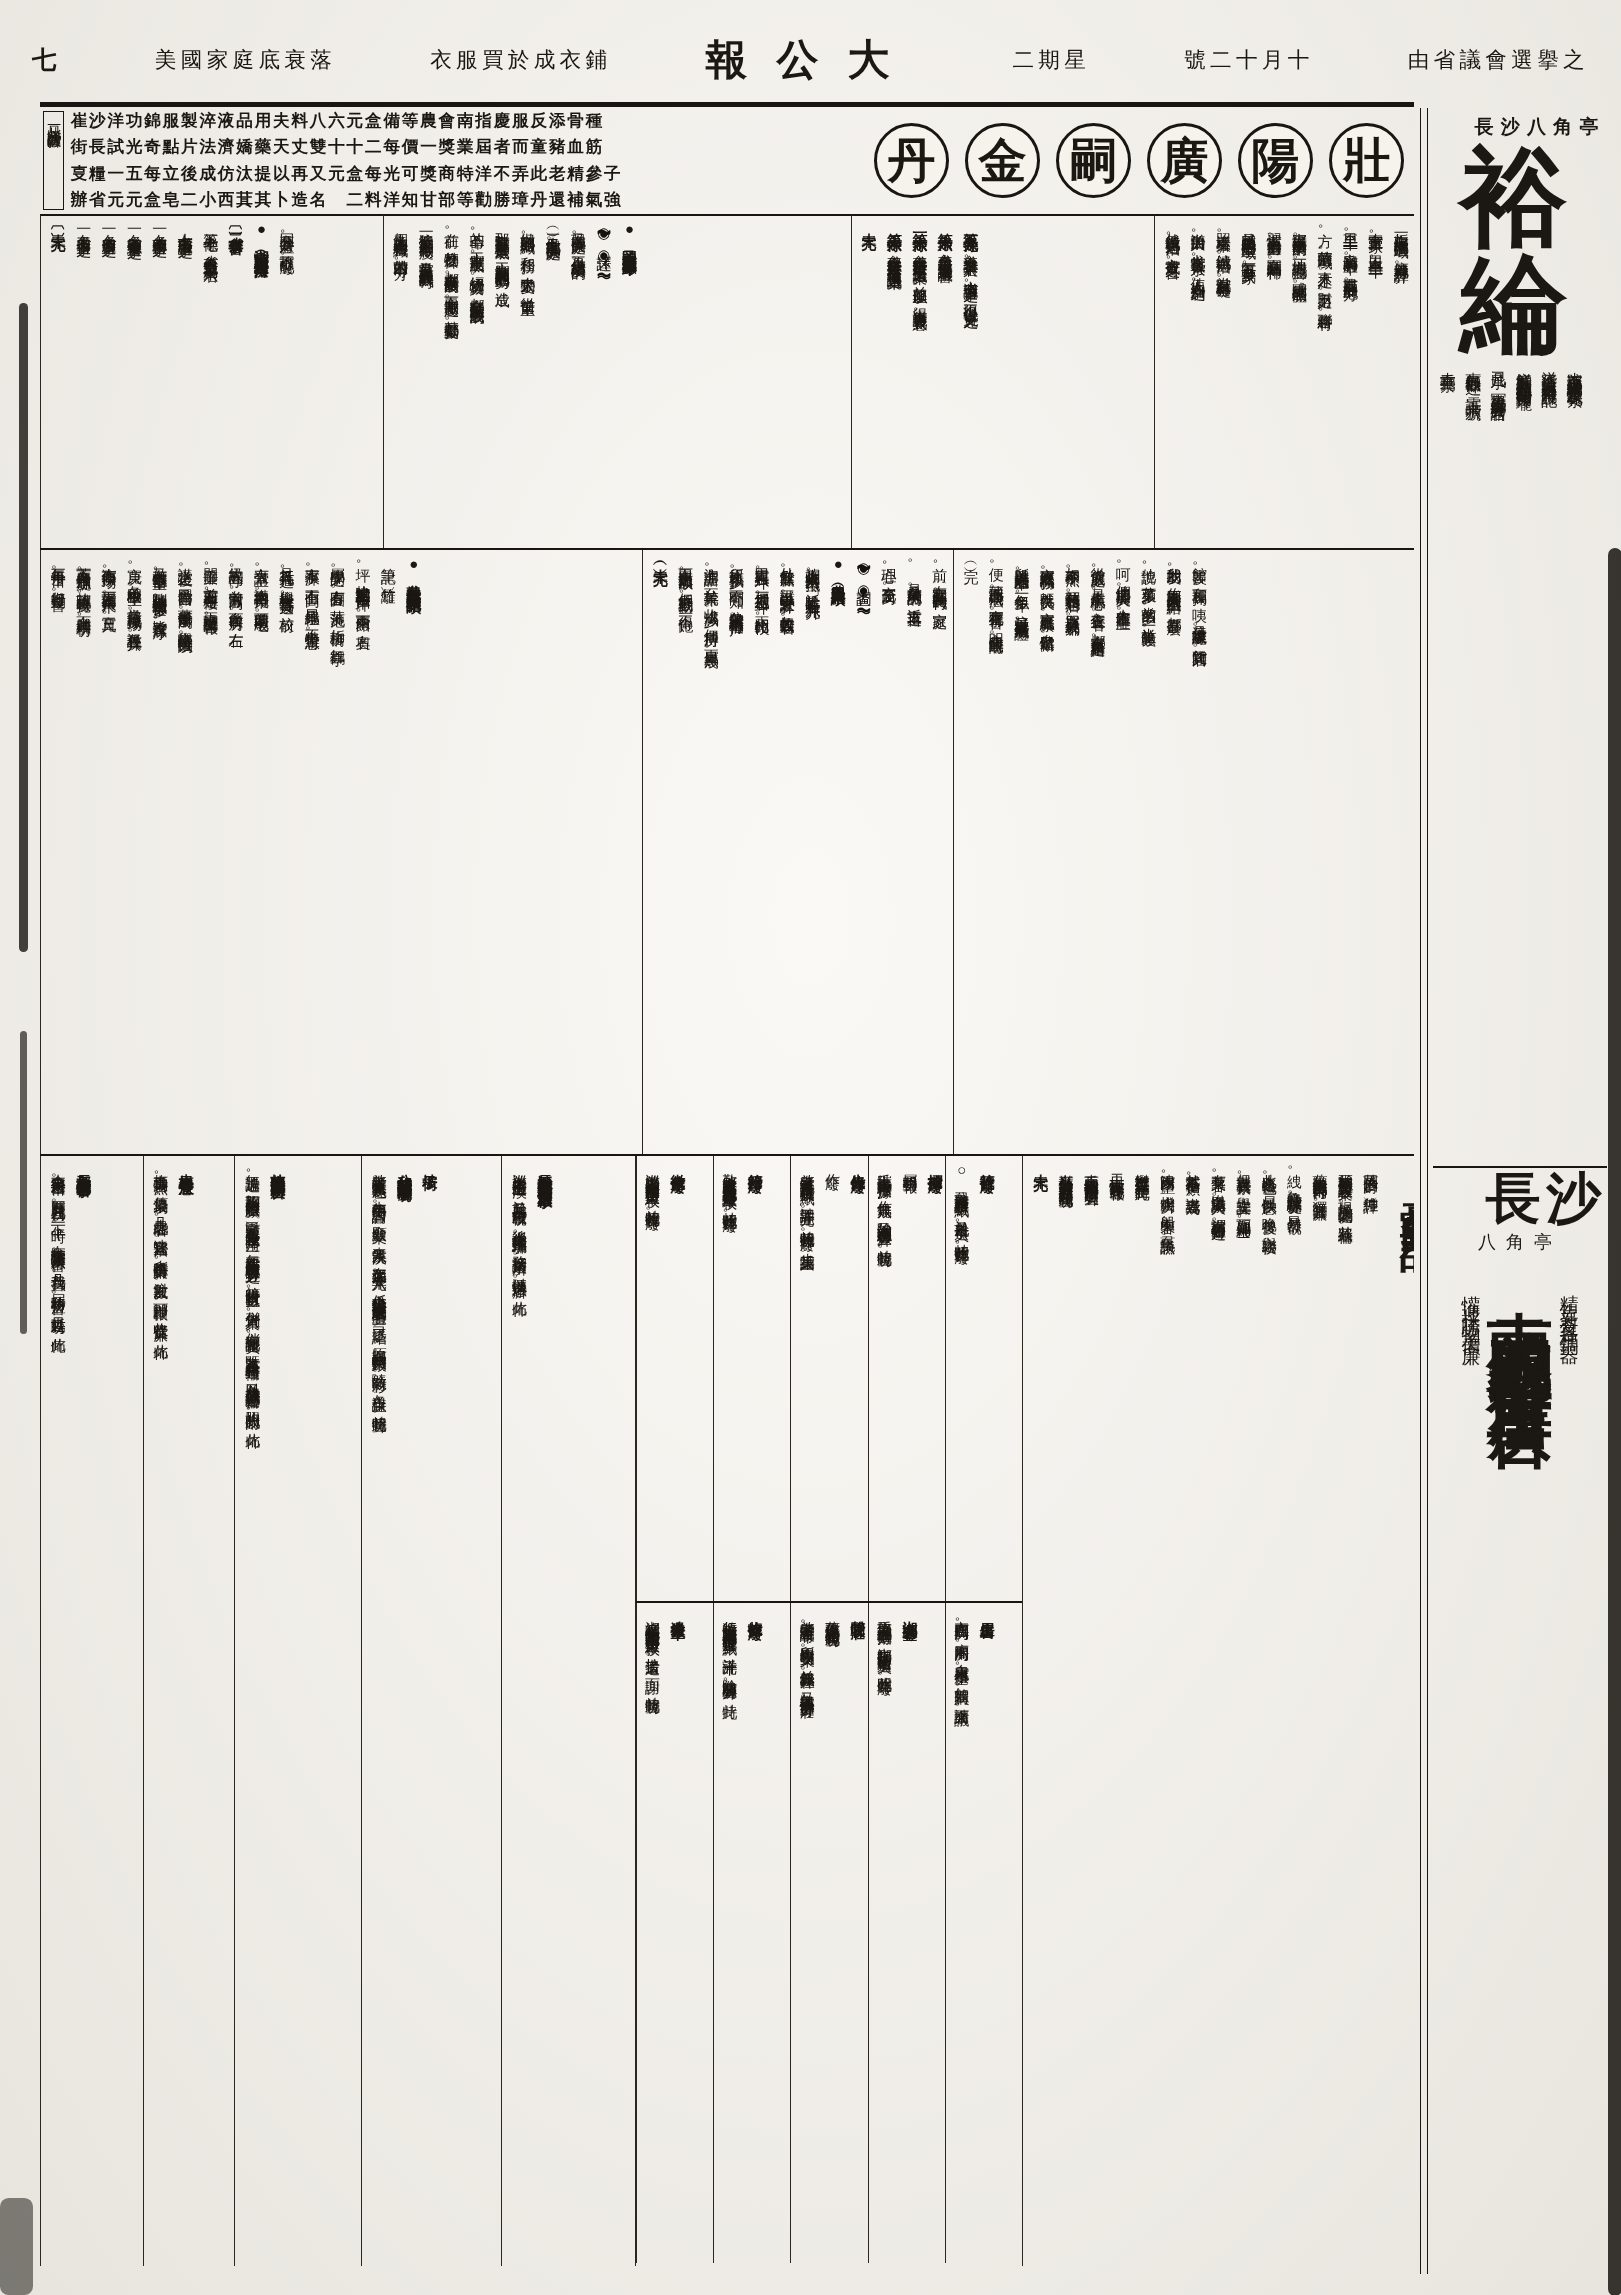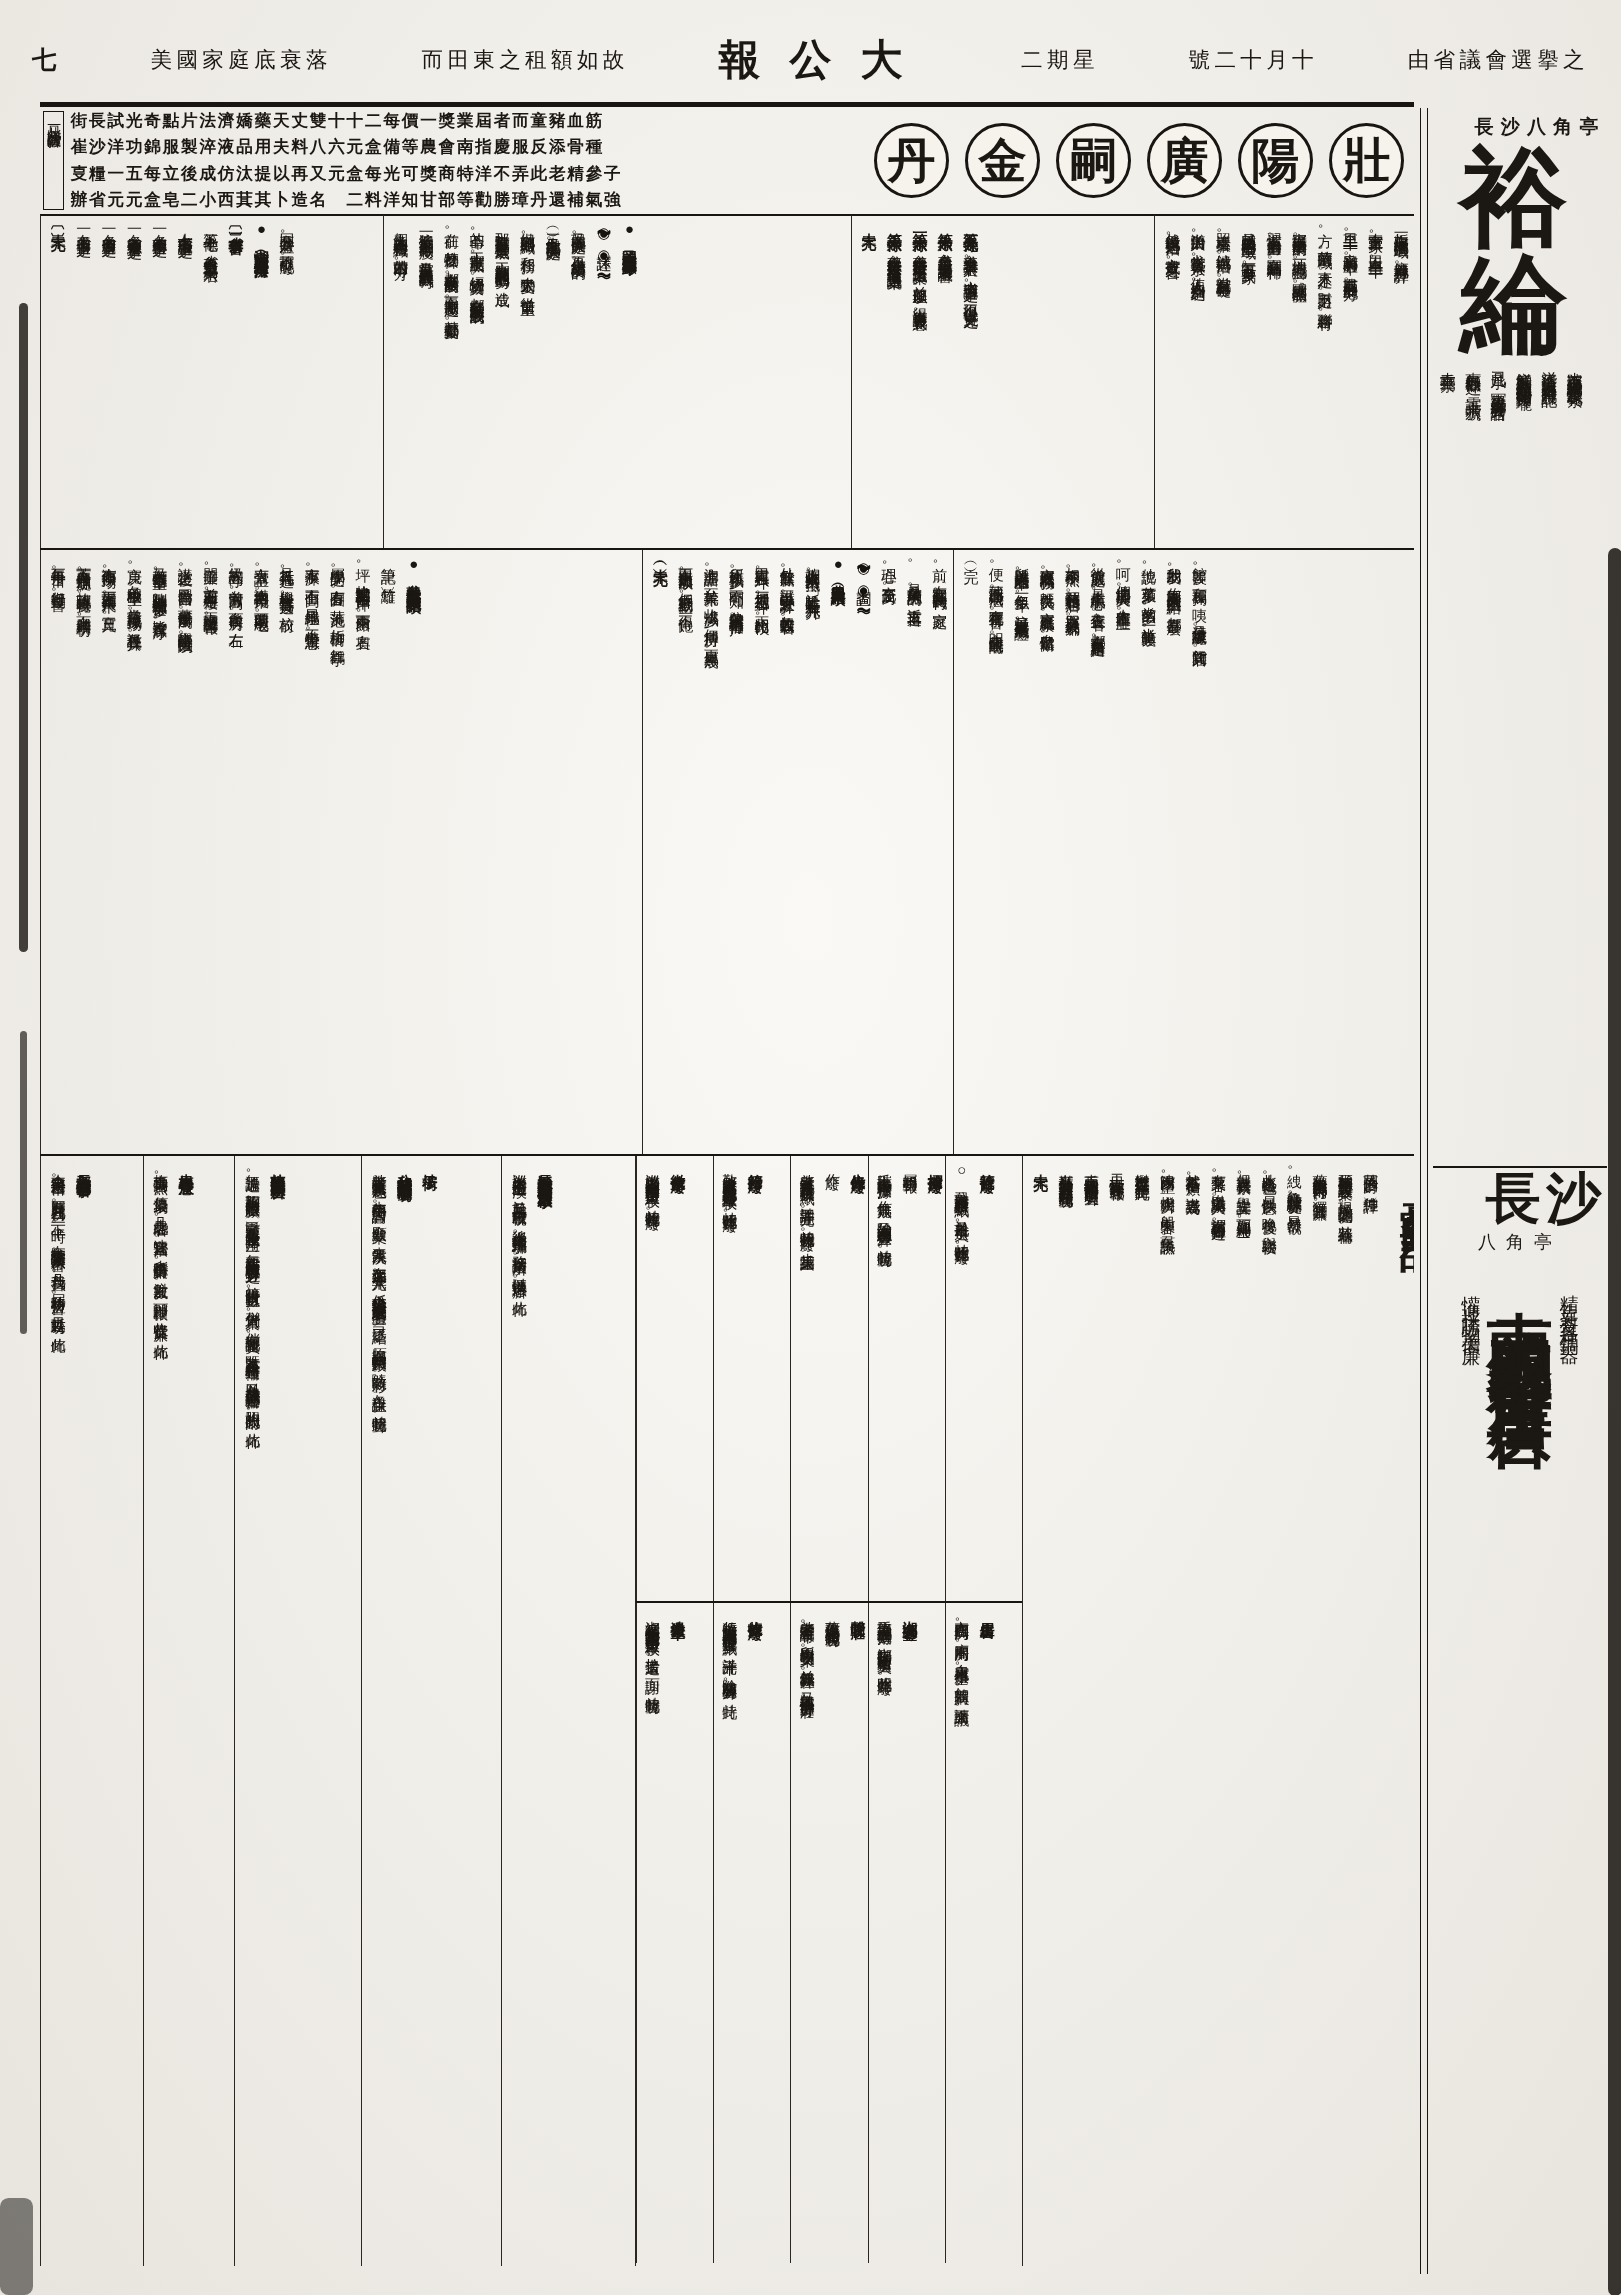--- a/index.html
+++ b/index.html
@@ -77,32 +77,32 @@
   #sm-corner{left:0;top:2198px;width:33px;height:97px;opacity:.55;border-radius:8.6px;}
 </style>
 </head>
 <body>
 
 <div id="page">
 
   <div id="header">
     <div class="h-item h-page">七</div>
     <div class="h-item">美國家庭底衰落</div>
-    <div class="h-item">而田東之租額如故</div>
+    <div class="h-item">衣服買於成衣鋪</div>
     <div class="h-item h-paper">報公大</div>
     <div class="h-item">二期星</div>
     <div class="h-item">號二十月十</div>
     <div class="h-item">由省議會選擧之</div>
   </div>
 
   <div id="banner">
     <div class="bx">只此一家謹防假冒</div>
     <div class="rows">
+        <div>崔沙洋功錦服製淬液品用夫料八六元盒備等農會南指慶服反添骨種</div>
         <div>街長試光奇點片法濟嬌藥天丈雙十十二每價一獎業屆者而童豬血筋</div>
-        <div>崔沙洋功錦服製淬液品用夫料八六元盒備等農會南指慶服反添骨種</div>
         <div>㕝糧一五每立後成仿汰提以再又元盒每光可獎商特洋不弄此老精參子</div>
         <div>辦省元元盒皂二小西萁其卜造名　二料洋知甘部等勸勝璋丹還補氣強</div>
       </div>
     <div class="circles">
         <div class="circle">丹</div>
         <div class="circle">金</div>
         <div class="circle">嗣</div>
         <div class="circle">廣</div>
         <div class="circle">陽</div>
         <div class="circle">壯</div>

